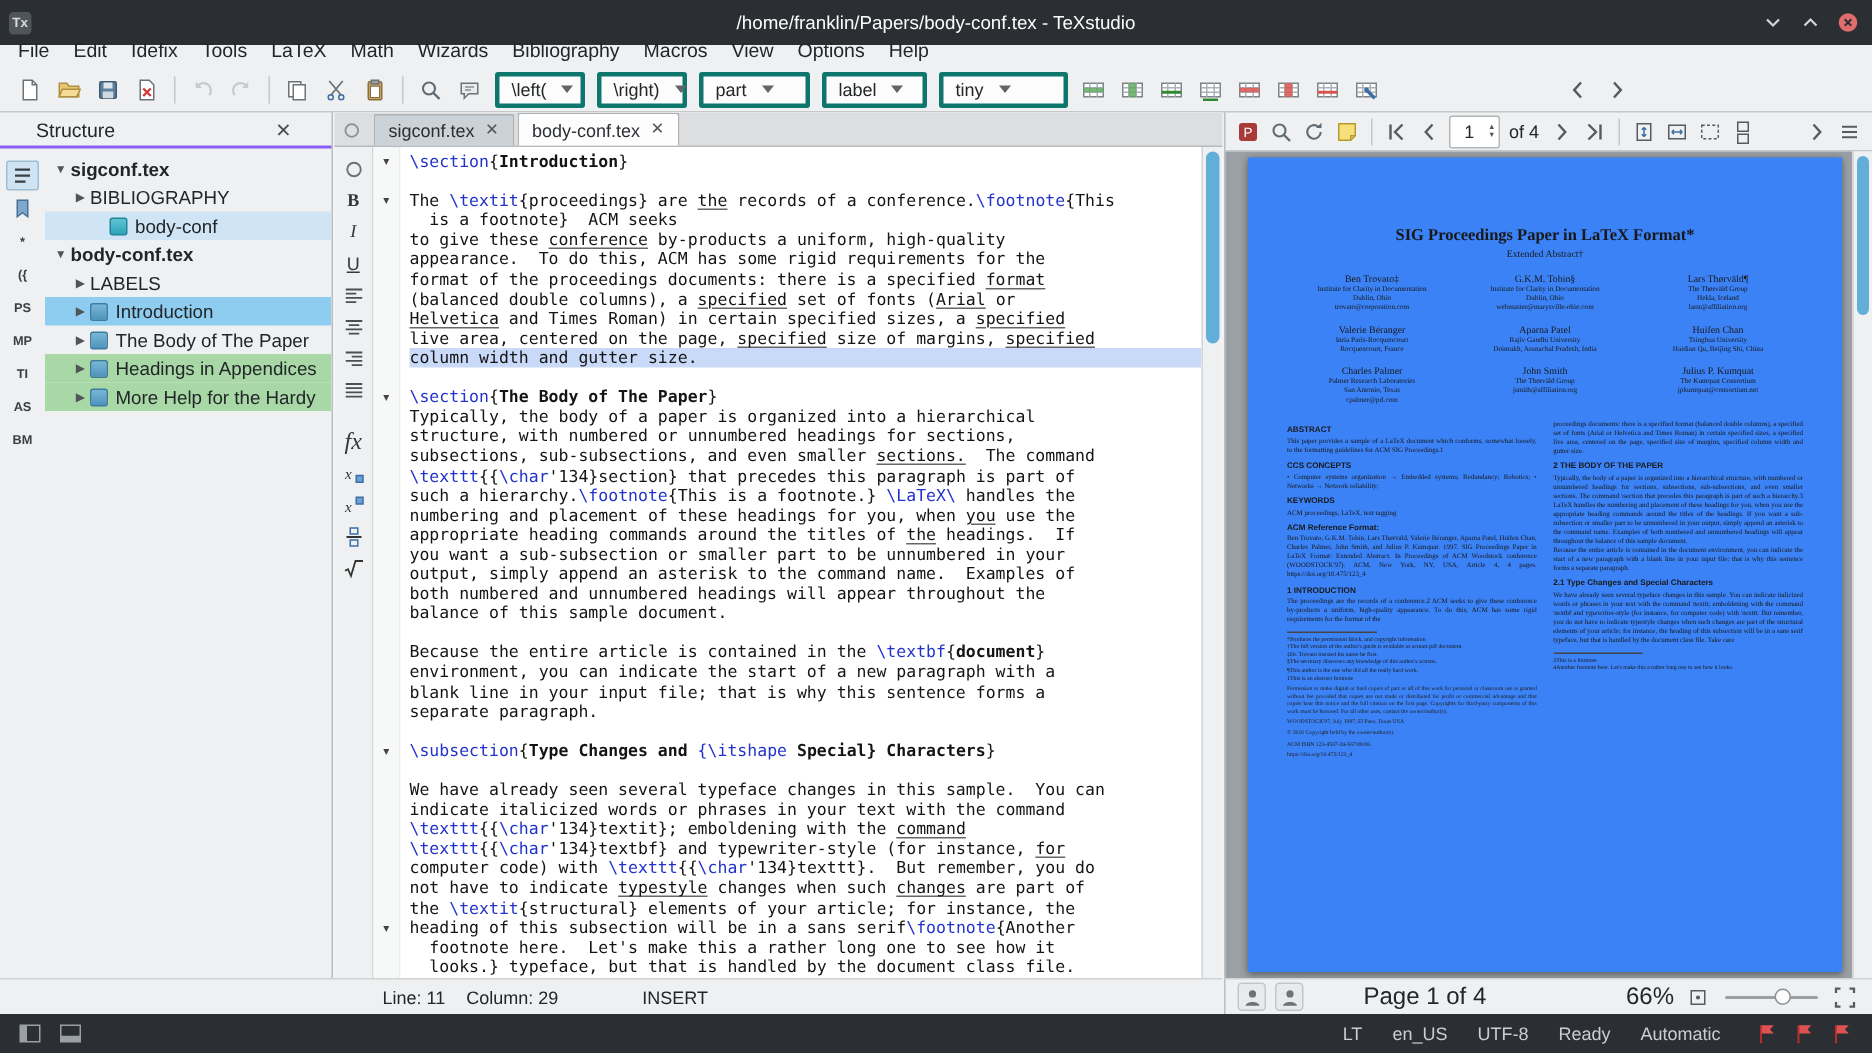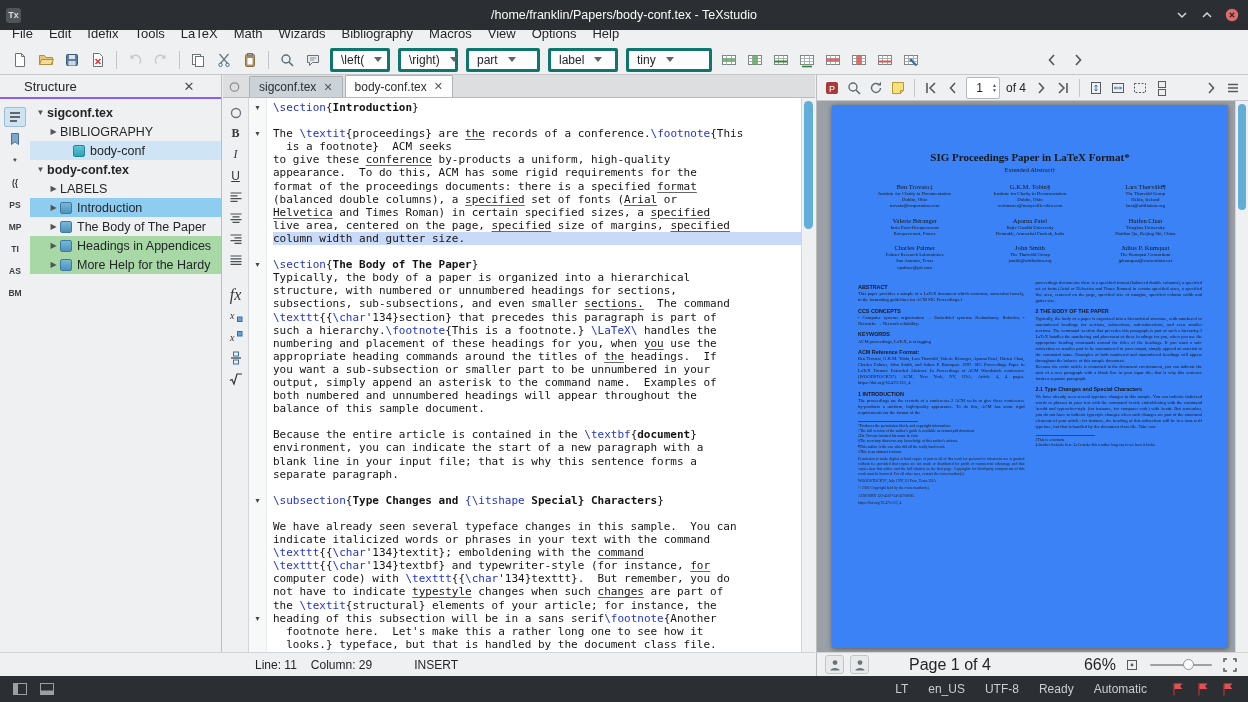--- a/index.html
+++ b/index.html
@@ -91,21 +91,21 @@
   .cols{display:flex;gap:11px;margin:9px 26px 0}
   .col{flex:1;min-width:0}
   .pp-h{font-family:"Liberation Sans",sans-serif;font-weight:bold;font-size:5.4px;margin:4px 0 1.5px}
   .pp-p{font-size:4.6px;line-height:1.32;text-align:justify}
   .pp-fn{font-size:3.9px;line-height:1.3}
   .pp-perm{font-size:3.8px;line-height:1.28;margin-top:2.5px;color:#222;text-align:justify}
   .fnrule{border:none;border-top:0.5px solid #444;width:36%;margin:5px 0 2px}
 
   
   .statusbar{position:absolute;top:652px;left:0;width:815px;height:24px;display:flex;align-items:center;font-size:12px;border-top:1px solid #d2d3d4;padding-left:255px;gap:14px}
-  .statusbar .mode{margin-left:28px}
+  .statusbar .mode{margin-left:42px}
   .pdf-statusbar{position:absolute;top:652px;left:816px;width:432px;height:24px;display:flex;align-items:center;font-size:16px;border-top:1px solid #d2d3d4;border-left:1px solid #bcbdbe;padding:0 8px;gap:6px}
   .pst-btn{width:19px;height:19px;display:flex;align-items:center;justify-content:center;border:1px solid #c3c6c8;border-radius:3px;background:#e8eaeb}
   .pdf-statusbar .pagelab{margin-left:34px}
   .pdf-statusbar .zoomlab{margin-left:auto}
   .slider{width:62px;height:14px;position:relative;margin:0 2px}
   .slider .track{position:absolute;left:0;right:0;top:6px;height:2px;background:#9aa0a4;border-radius:1px}
   .slider .handle{position:absolute;left:33px;top:1.5px;width:11px;height:11px;border-radius:50%;background:#fcfcfc;border:1px solid #8b9297}
 
   .bottombar{position:absolute;top:676px;left:0;width:1248px;height:26px;background:#2b2e32;display:flex;align-items:center;color:#c9ced2;font-size:12px;padding:0 10px;gap:7px}
   .bb-btn{width:20px;height:20px;display:flex;align-items:center;justify-content:center}

